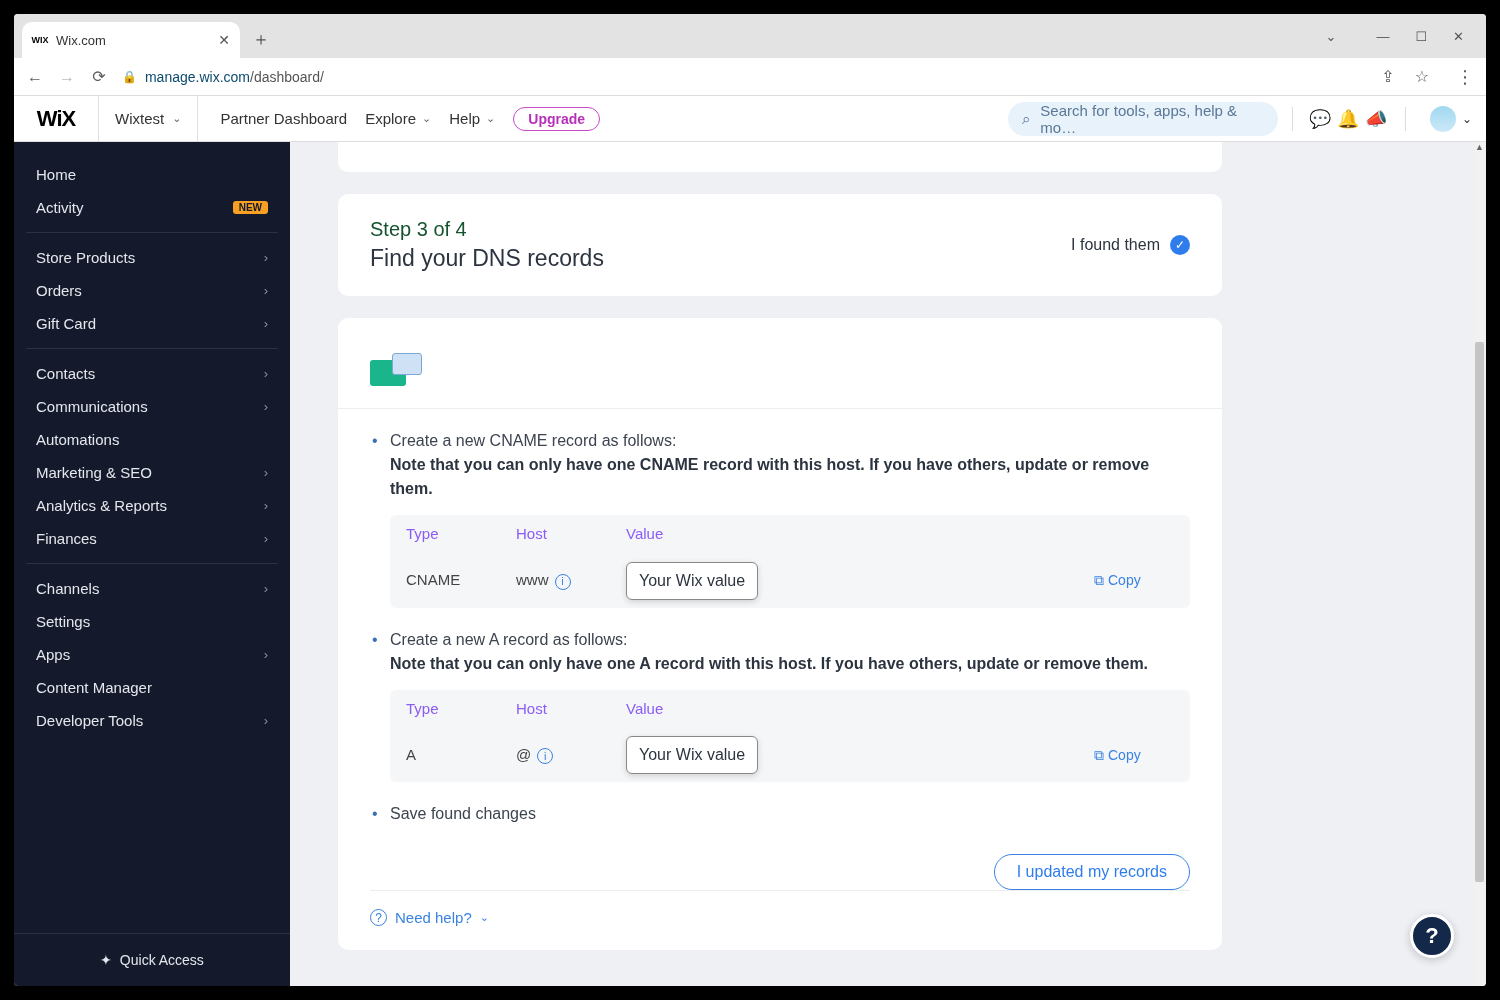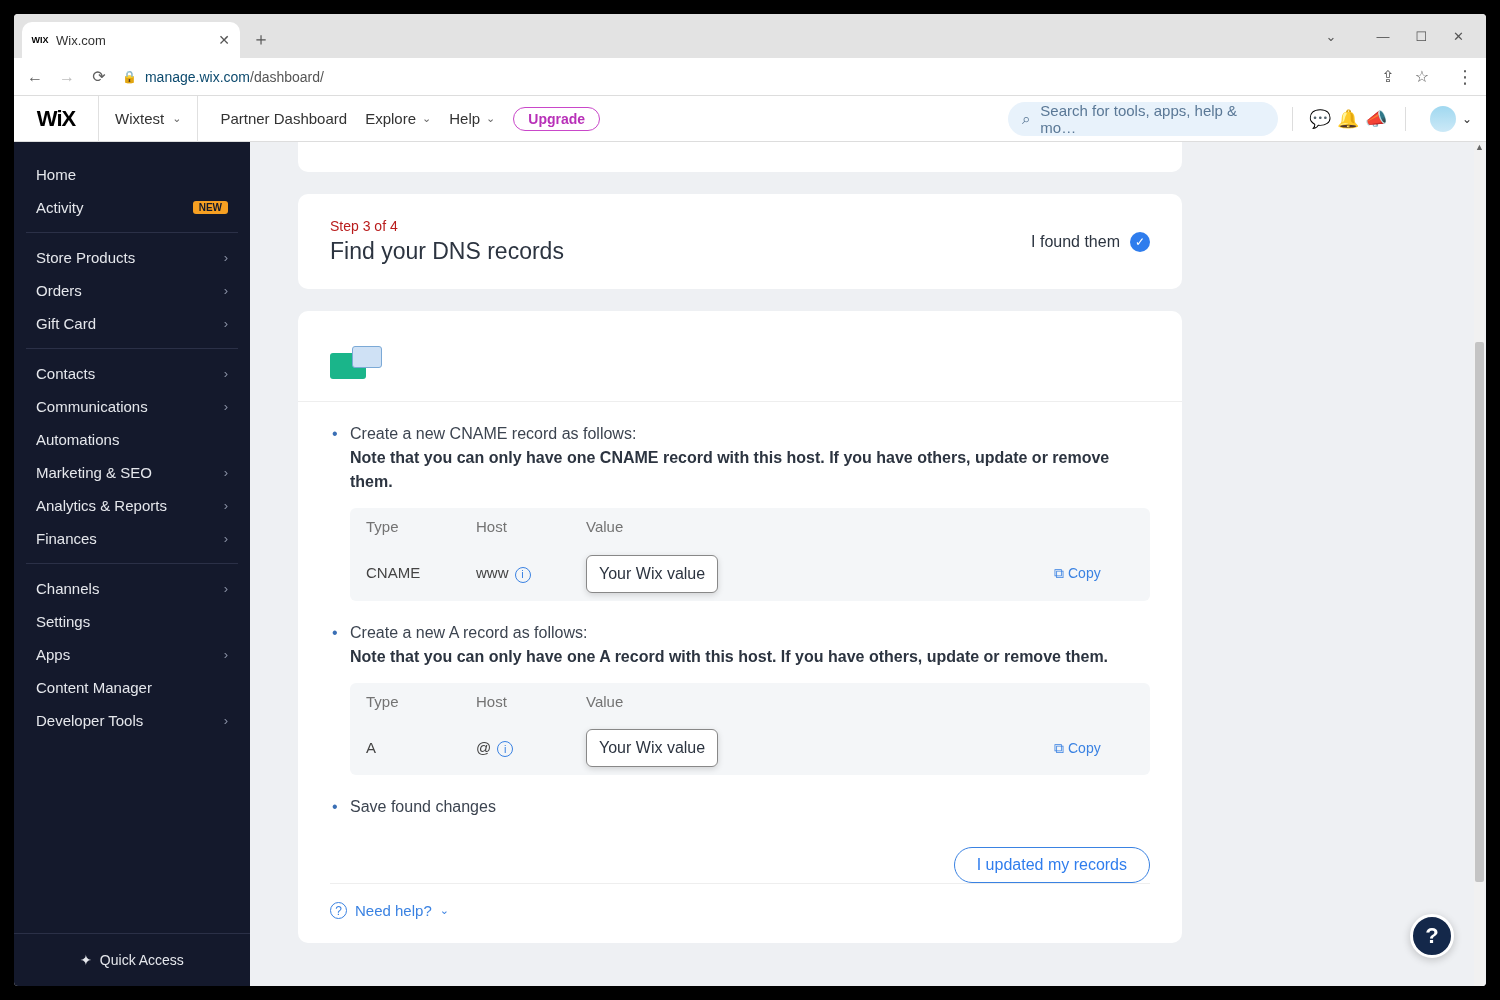--- a/index.html
+++ b/index.html
@@ -27,50 +27,50 @@
     .topnav span { display:flex; align-items:center; gap:6px; }
     .upgrade { margin-left:18px; border:1px solid #c947c9; color:#b830b8; font-size:14px; font-weight:600; border-radius:14px; padding:3px 14px; }
     .topspacer { flex:1; }
     .search-pill { background:#e8f2fb; border-radius:18px; height:34px; width:270px; display:flex; align-items:center; padding:0 14px; color:#5a7896; font-size:15px; gap:10px; }
     .divider-v { width:1px; height:24px; background:#ddd; margin:0 14px; }
     .top-icon { font-size:18px; color:#333; width:28px; text-align:center; }
     .avatar { width:26px; height:26px; border-radius:50%; background:linear-gradient(#a0d8f0,#cce9f7); margin-left:10px; }
     .caret-s { color:#333; font-size:12px; margin:0 14px 0 6px; }
     
     .app-body { display:flex; height:844px; }
-    .sidebar { background:#14192c; width:236px; color:#e5e7ec; display:flex; flex-direction:column; font-size:15px; }
+    .sidebar { background:#14192c; width:276px; color:#e5e7ec; display:flex; flex-direction:column; font-size:15px; }
     .sb-group { padding:8px 0; margin:0 12px; }
     .sb-group + .sb-group { border-top:1px solid #2b3047; }
     .sb-item { padding:8px 10px; display:flex; align-items:center; border-radius:4px; cursor:pointer; }
     .sb-item .chev { margin-left:auto; color:#888fa3; font-size:13px; }
     .badge-new { background:#f7a022; color:#14192c; font-size:10px; font-weight:700; padding:1px 6px; border-radius:3px; margin-left:auto; }
     .sb-spacer { flex:1; }
     .quick-access { border-top:1px solid #2b3047; padding:18px; text-align:center; font-size:14px; display:flex; align-items:center; justify-content:center; gap:8px; }
     
     .main { flex:1; background:#eef0f3; position:relative; overflow:hidden; }
     .cards { padding:0 48px; width:980px; }
     .card { background:#fff; border-radius:10px; margin-bottom:22px; }
     .card-peek { height:30px; border-radius:0 0 10px 10px; overflow:hidden; padding:0 32px; color:#2c3440; font-size:24px; display:flex; align-items:flex-start;}
     .card3 { padding:24px 32px; display:flex; align-items:center; }
-    .step-lbl { font-size:14px; color:#b91c1c; }
+    .step-lbl { font-size:20px; color:#14532d; }
     .card-title { font-size:23px; color:#2c3440; margin-top:4px; }
     .found { margin-left:auto; display:flex; align-items:center; gap:10px; color:#2c3440; font-size:16px; }
     .check-c { width:20px; height:20px; background:#2f7ded; border-radius:50%; display:flex; align-items:center; justify-content:center; color:#fff; font-size:12px; }
     .card4-head { padding:28px 32px 22px; display:flex; gap:24px; border-bottom:1px solid #eee; }
     .dns-icon { width:54px; height:40px; position:relative; }
     .dns-icon .b1 { position:absolute; left:0; top:14px; width:36px; height:26px; background:#1ab58a; border-radius:3px; }
     .dns-icon .b2 { position:absolute; left:22px; top:7px; width:30px; height:22px; background:#cfe1f5; border:1px solid #7ba9d6; border-radius:3px; }
     .card4-body { padding:20px 32px 24px 32px; }
     ul.inst { list-style:none; }
     ul.inst > li { position:relative; padding-left:20px; margin-bottom:20px; color:#3c4450; font-size:16px; line-height:1.5; }
     ul.inst > li::before { content:"•"; position:absolute; left:2px; color:#3a6fb5; font-size:16px; }
     .note { font-weight:600; color:#2c3440; }
     .rec-table { background:#f4f6f8; border-radius:6px; margin-top:14px; padding:0; }
     .rec-head, .rec-row { display:grid; grid-template-columns:110px 110px 1fr 80px; align-items:center; padding:8px 16px; font-size:15px; }
-    .rec-head { color:#737373; background:transparent; }
+    .rec-head { color:#8b5cf6; background:transparent; }
     .rec-row { color:#444; }
     .info-i { display:inline-flex; width:16px; height:16px; border:1.5px solid #3a82e2; border-radius:50%; color:#3a82e2; font-size:11px; align-items:center; justify-content:center; margin-left:6px; }
     .val-box { background:#fff; border:1px solid #888; border-radius:6px; padding:6px 12px; box-shadow:0 2px 6px rgba(0,0,0,0.15); font-size:16px; color:#2c3440; display:inline-block; }
     .copy { color:#3a82e2; font-size:14px; display:flex; align-items:center; gap:4px; }
     .updated-btn { border:1px solid #3a82e2; color:#2f7ded; border-radius:20px; padding:8px 22px; font-size:16px; background:#fff; float:right; margin-top:8px; }
     .help { border-top:1px solid #eee; margin-top:26px; padding-top:18px; color:#3a82e2; font-size:15px; display:flex; align-items:center; gap:8px; clear:both; }
     .help .q { width:17px; height:17px; border:1.5px solid #3a82e2; border-radius:50%; display:inline-flex; align-items:center; justify-content:center; font-size:12px; }
     .scrollbar { position:absolute; right:1px; top:0; width:11px; height:100%; background:#f1f1f1; }
     .scroll-up { position:absolute; top:0; width:100%; height:14px; color:#666; font-size:9px; text-align:center; }
     .scroll-thumb { position:absolute; right:1px; top:200px; width:9px; height:540px; background:#c4c4c4; border-radius:2px; }

